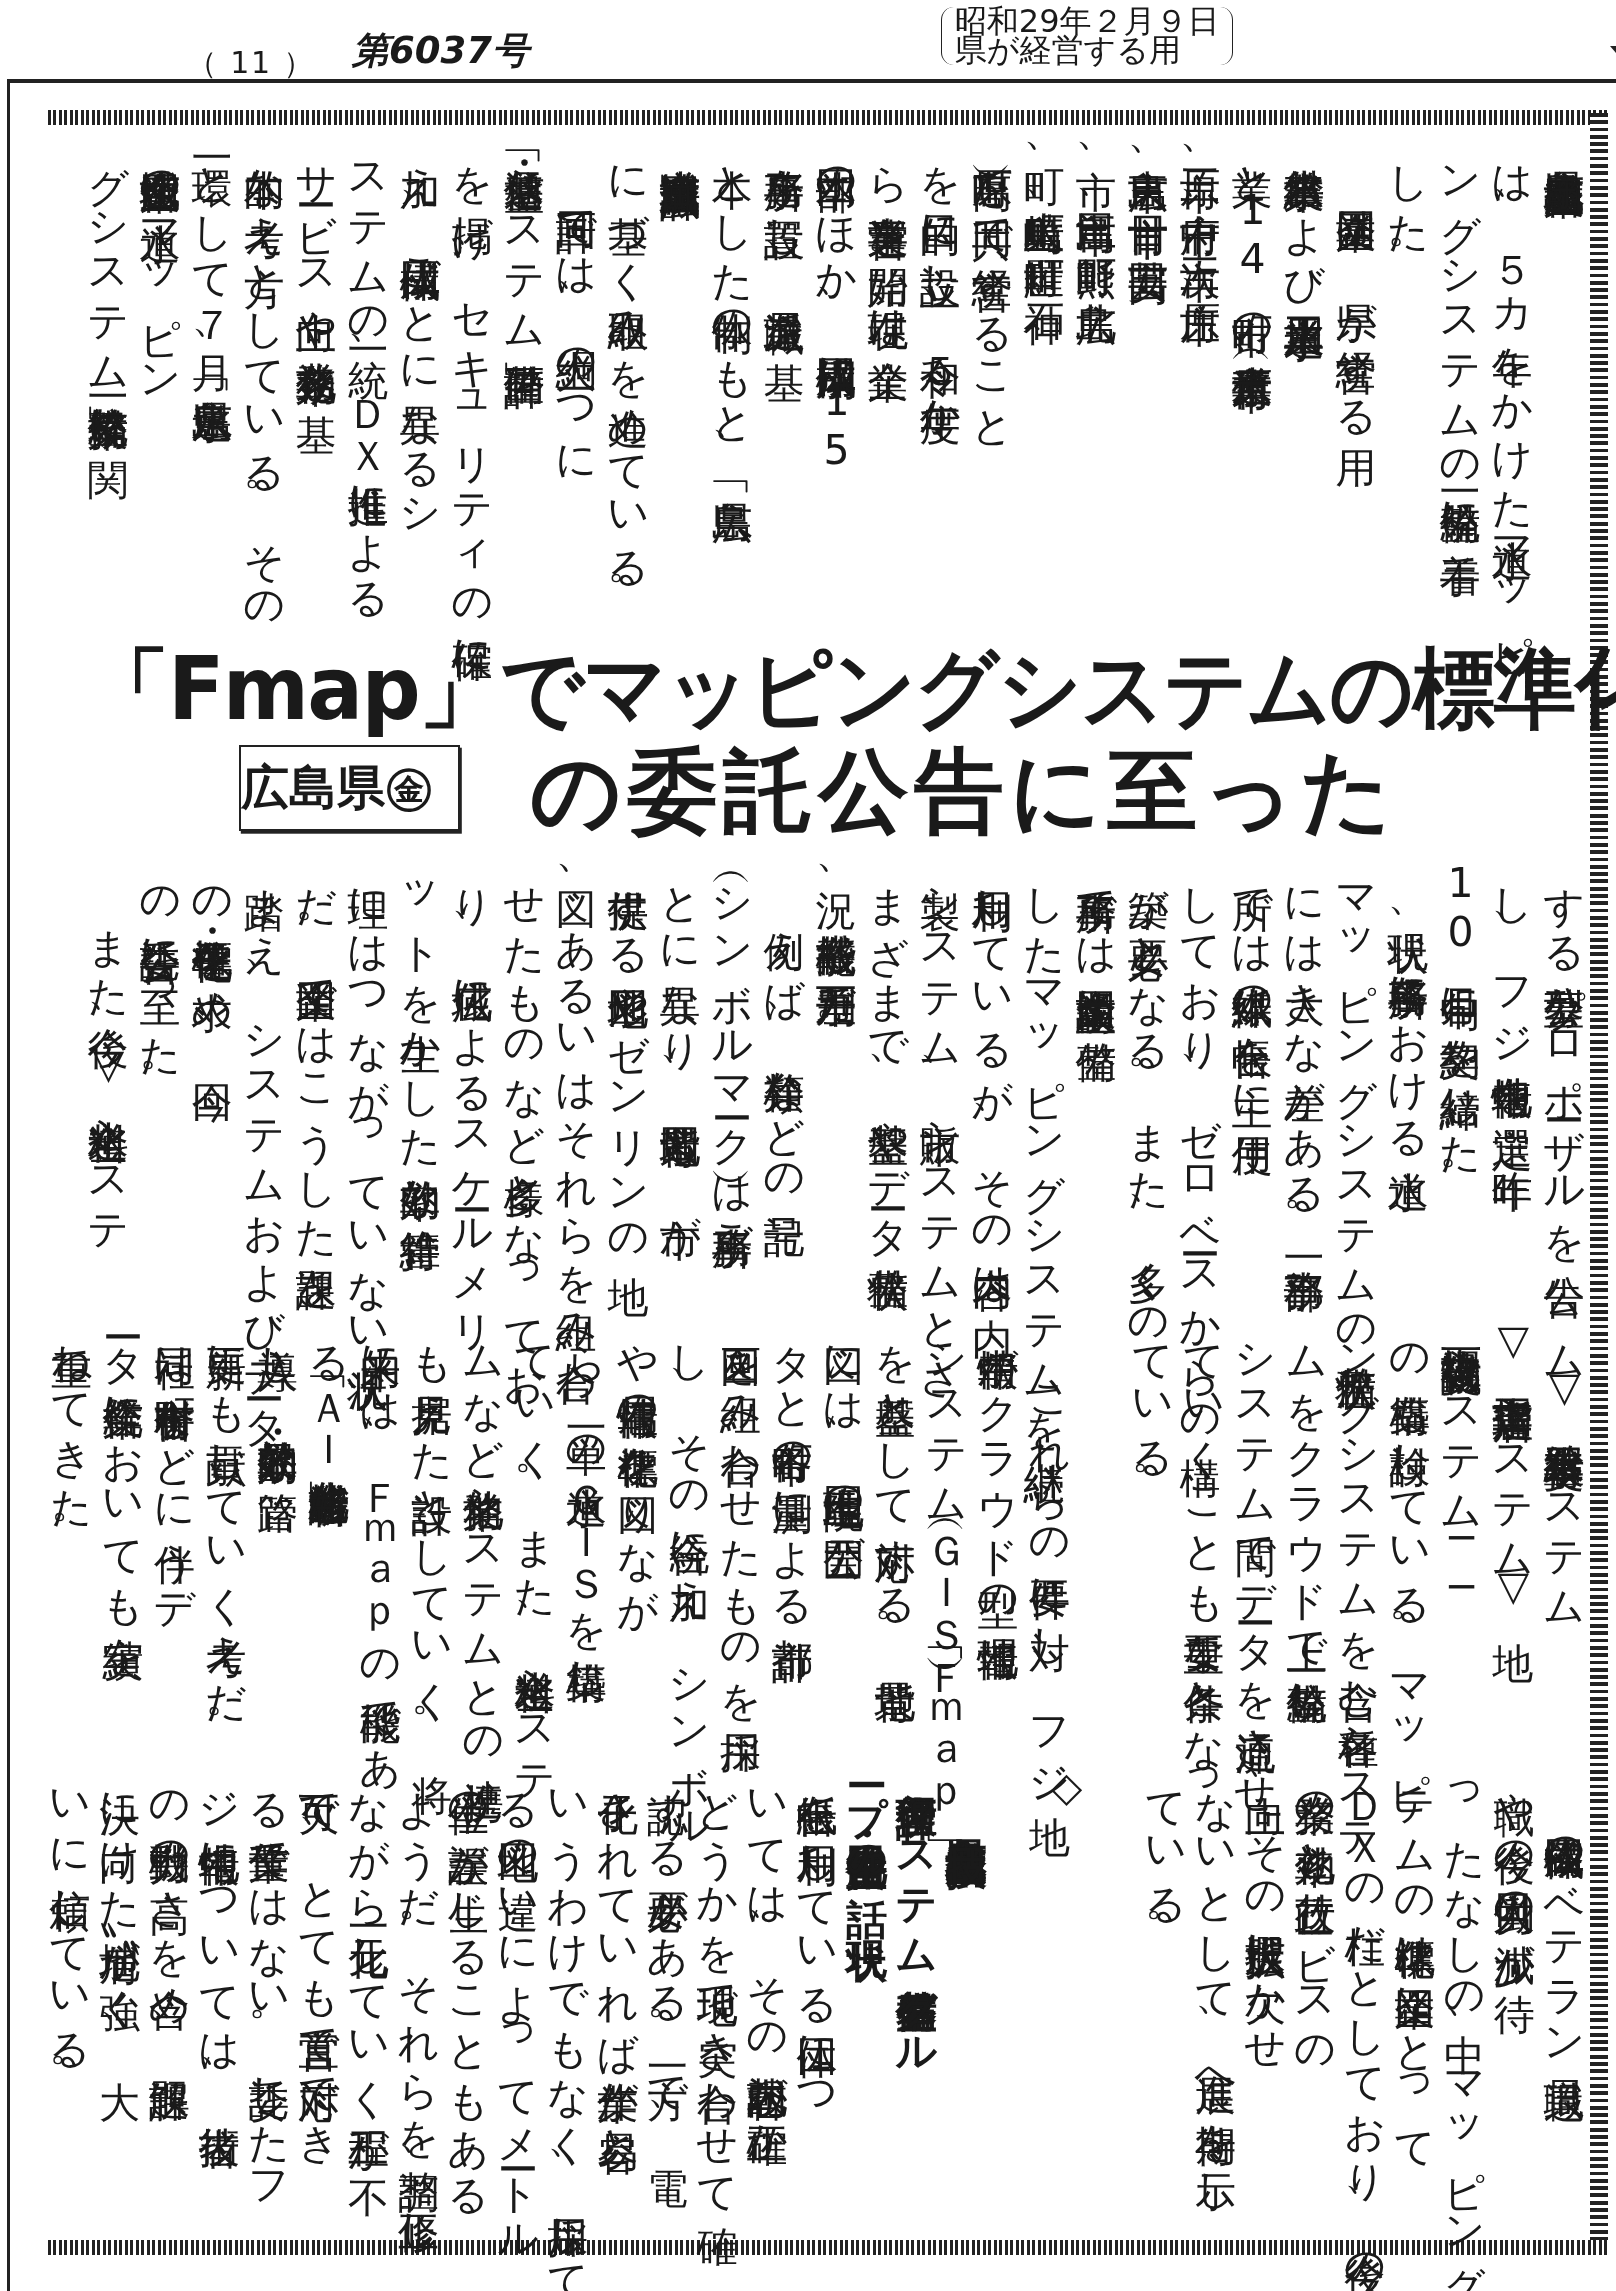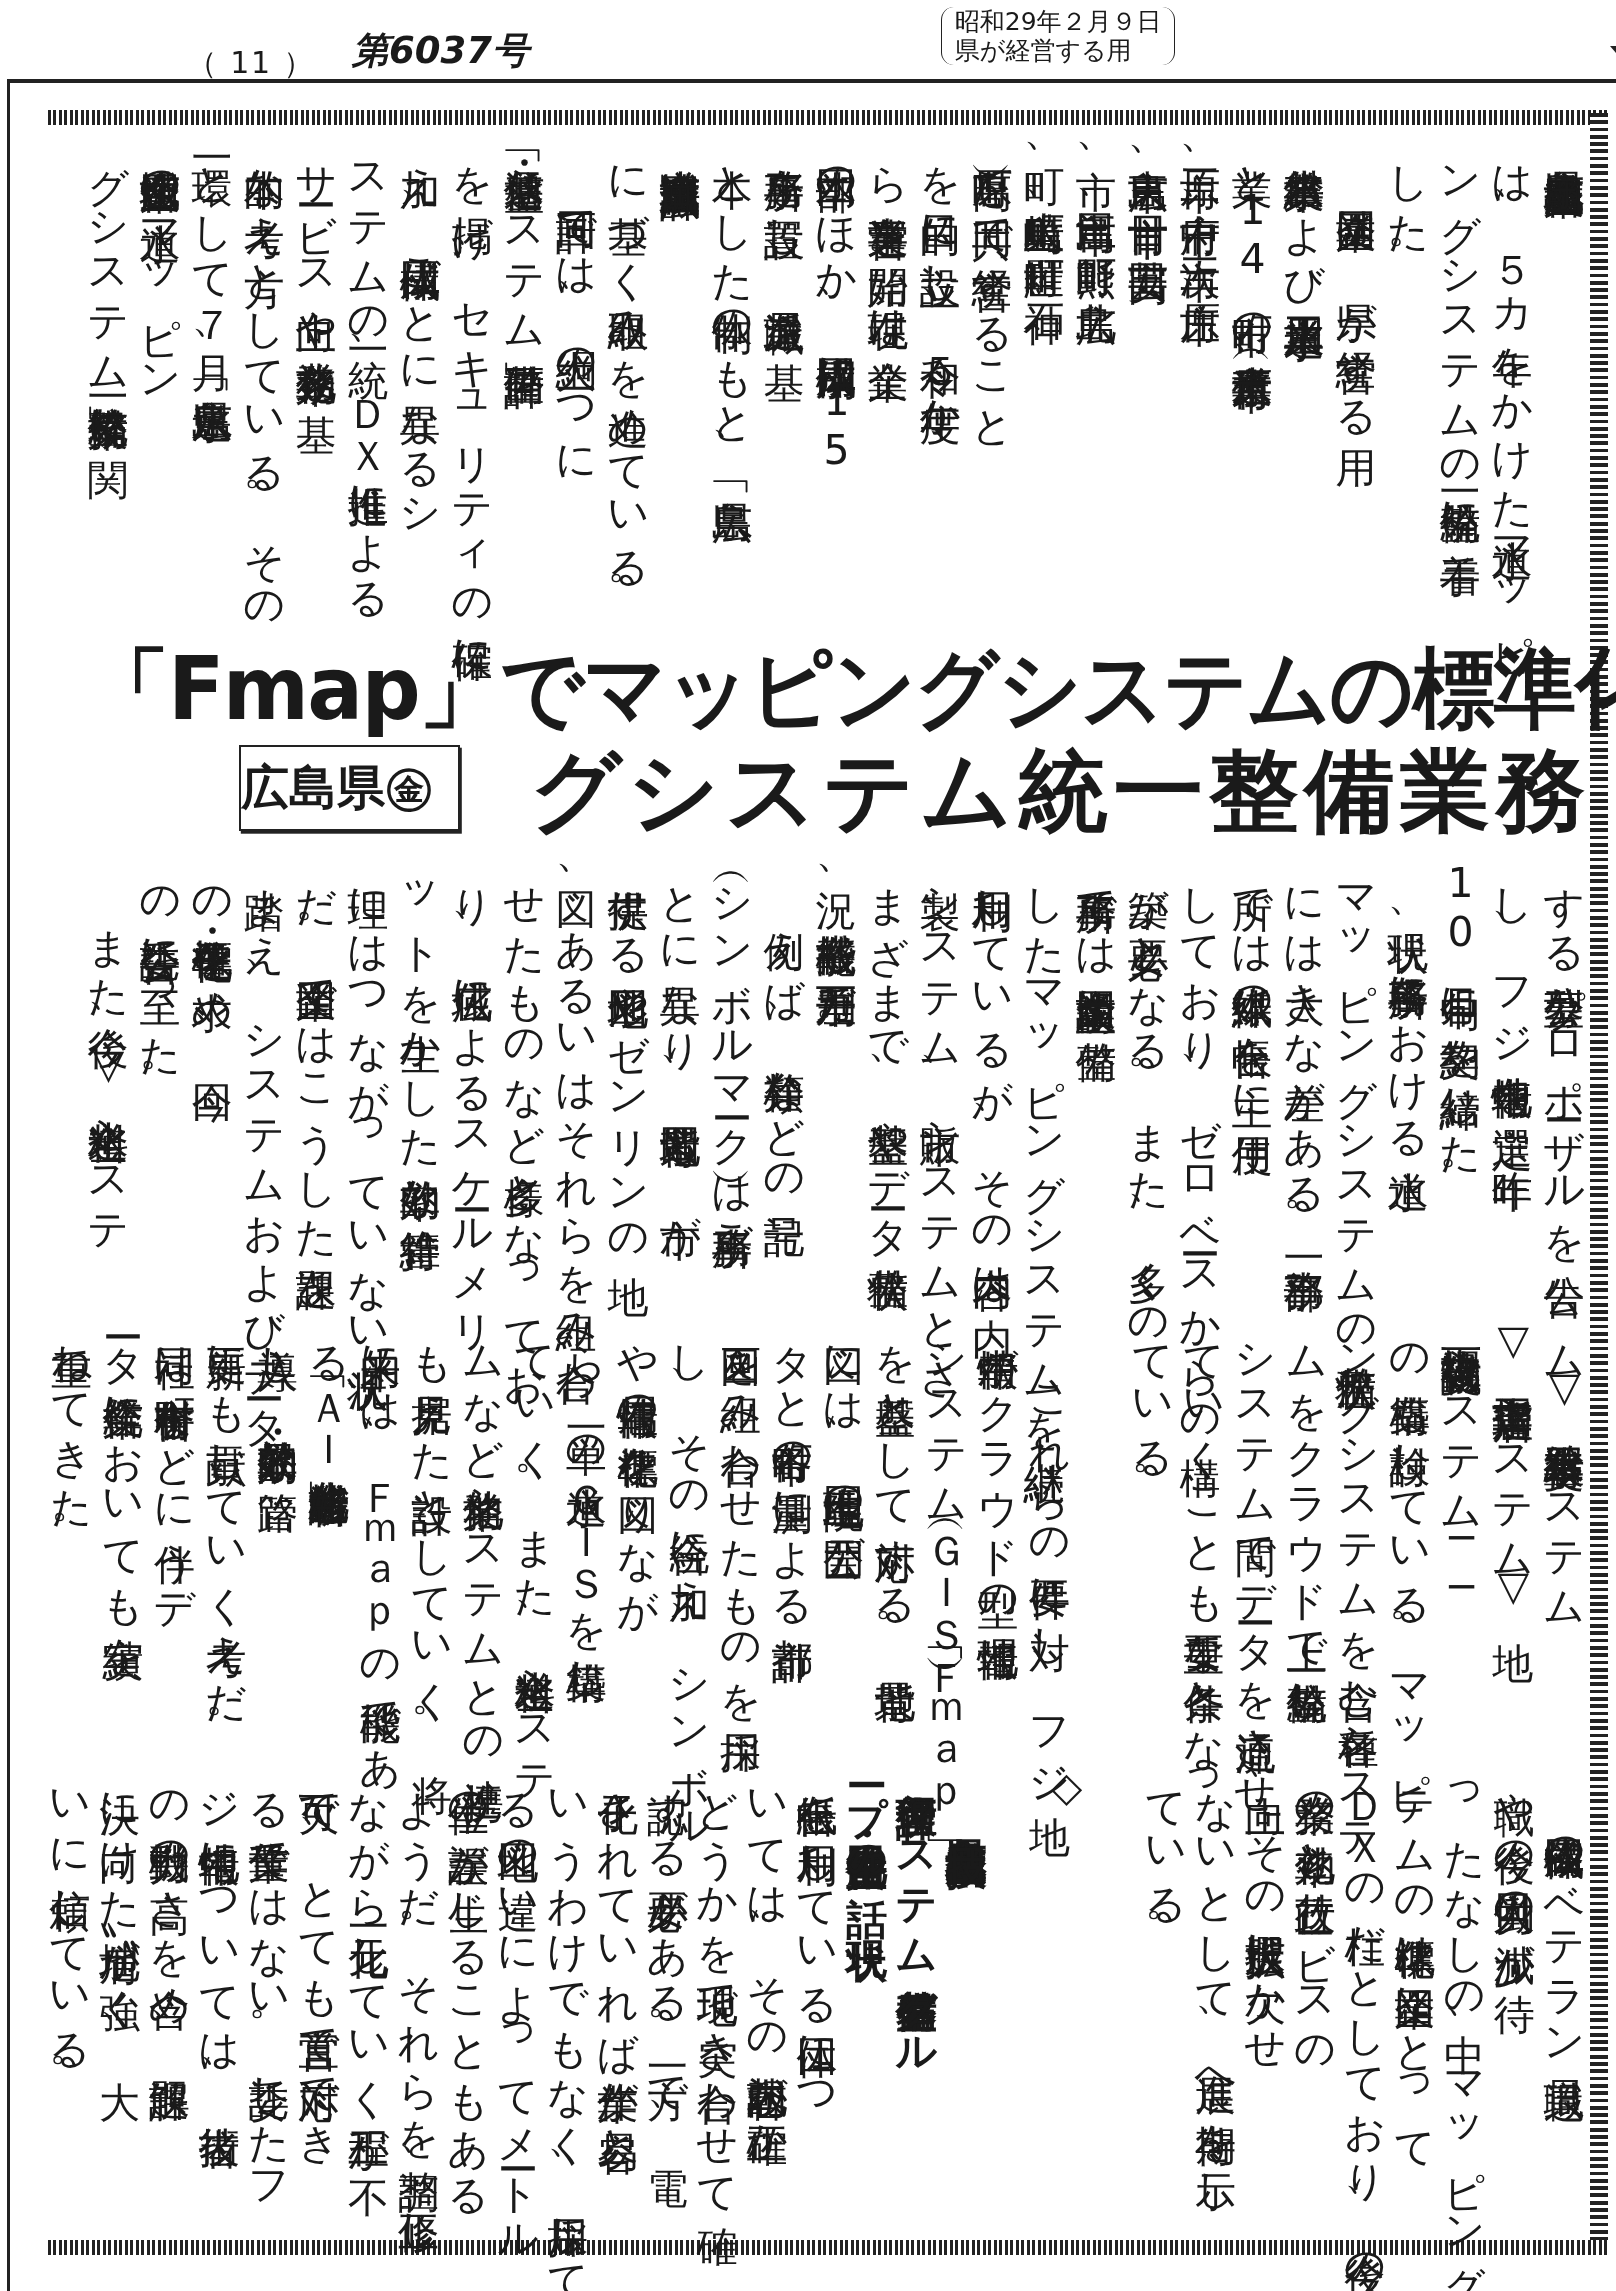--- a/index.html
+++ b/index.html
@@ -3,21 +3,21 @@
 <meta charset="utf-8">
 <style>
   html, body { margin:0; padding:0; background:#ffffff; }
   body { width:1616px; height:2292px; position:relative; overflow:hidden;
          font-family: "DejaVu Sans", "Liberation Sans", sans-serif; color:#1a1a1a; }
 
   
   .masthead { position:absolute; left:0; top:0; width:1616px; height:80px; }
   .page-num { position:absolute; left:187px; top:43px; font-size:30px; letter-spacing:1.8px; }
   .issue-no { position:absolute; left:352px; top:25.6px; font-size:37px; font-weight:bold;font-style:italic; }
-  .postal { position:absolute; left:941px; top:7.3px; font-size:25px; line-height:29px;
+  .postal { position:absolute; left:941px; top:7.3px; font-size:32px; line-height:29px;
             padding:0 12.8px; border-left:1.8px solid #222; border-right:1.8px solid #222;
             border-radius:12.8px; }
   .corner-mark { position:absolute; right:0; top:46px; width:0; height:0;
                  border-left:6.4px solid transparent; border-top:7.3px solid #222; }
   .top-rule { position:absolute; left:7.3px; top:79px; width:1609px; height:3.7px; background:#222; }
   .left-rule { position:absolute; left:7.3px; top:79px; width:2.7px; height:2213px; background:#222; }
 
   
   .frame-top, .frame-bottom { position:absolute; left:48px; width:1561px; height:14.6px;
      background: repeating-linear-gradient(90deg,#222 0 2.7px,#fff 2.7px 5.5px); }
@@ -97,21 +97,21 @@
     <div class="vline">本的な考え方としている。その</div>
     <div class="vline">一環として７月、「広島県水道</div>
     <div class="vline">広域連合企業団の水道マッピン</div>
     <div class="vline">グシステム統一整備業務」に関</div>
   </div>
 
 <div class="headline-main">「Fmap」でマッピングシステムの標準化へ</div>
 <div class="headline-label">
   <span>広島県㊎</span>
 </div>
-<div class="headline-sub">グシステム統一整備業務</div>
+<div class="headline-sub">の委託公告に至った</div>
 
 <div class="tier tier-2">
     <div class="vline">する公募型プロポーザルを公告</div>
     <div class="vline">し、フジ地中情報を選定、昨年</div>
     <div class="vline">10月中旬に契約を締結した。</div>
     <div class="vline">　現状、各事務所における水道</div>
     <div class="vline">マッピングシステムの整備状況</div>
     <div class="vline">には大きな差がある。一部事務</div>
     <div class="vline">所では紙媒体の台帳を主に使用</div>
     <div class="vline">しており、ゼロベースからの構</div>

